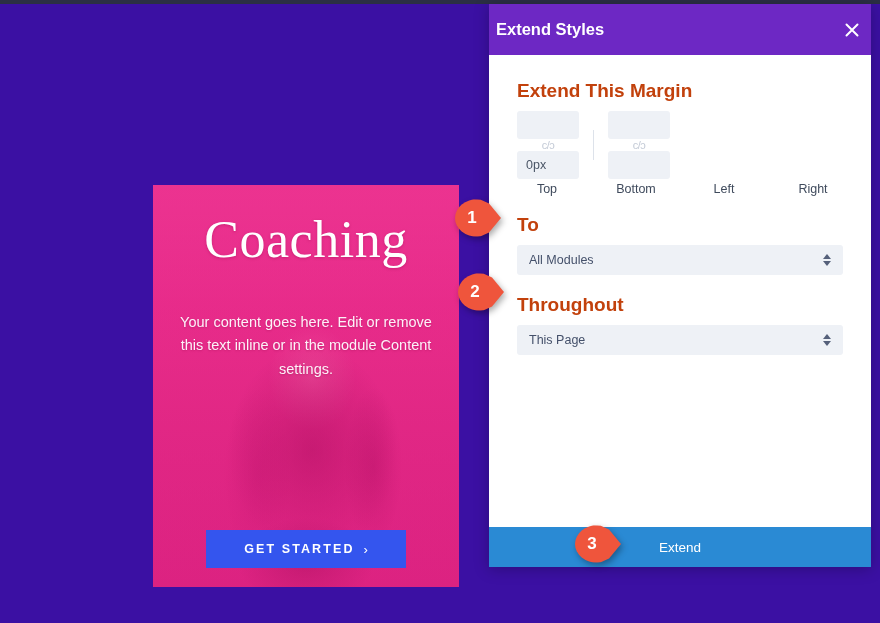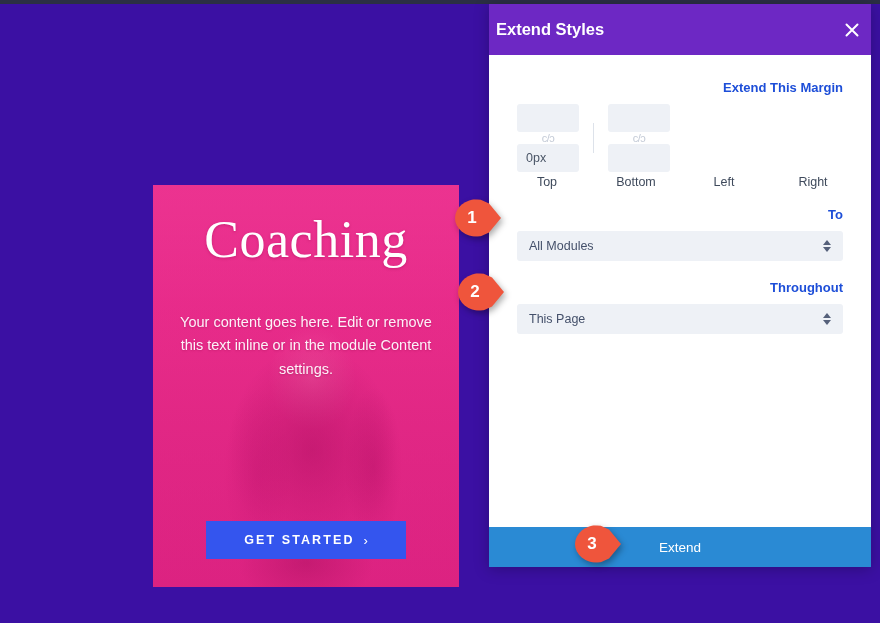--- a/index.html
+++ b/index.html
@@ -45,21 +45,21 @@
     font-family:"Liberation Serif", serif;
     font-size:52px; color:#ffffff; letter-spacing:.5px;
     text-shadow:0 1px 3px rgba(140,0,70,.35);
   }
   #card-body{
     margin-top:42px; width:252px; text-align:center;
     font-size:14.5px; line-height:1.62; color:#fdf2f8;
     text-shadow:0 1px 2px rgba(140,0,70,.30);
   }
   #card-cta{
-    position:absolute; left:50%; transform:translateX(-50%); top:336px;
+    position:absolute; left:50%; transform:translateX(-50%); top:345px;
     width:200px; height:38px; background:#3455ee;
     display:flex; align-items:center; justify-content:center; gap:9px;
     color:#ffffff; font-size:12.5px; font-weight:bold; letter-spacing:2.1px;
     cursor:pointer;
   }
   #card-cta .chev{ font-size:13px; font-weight:normal; letter-spacing:0; }
 
   
   #panel{
     position:absolute; left:489px; top:4px; width:382px; height:563px;
@@ -76,21 +76,21 @@
   }
   #panel-close{
     width:24px; height:24px; display:flex; align-items:center; justify-content:center;
     cursor:pointer;
   }
   #panel-close svg{ display:block; }
 
   #panel-body{ flex:1; padding:25px 28px 0 28px; overflow:hidden; }
 
   .field-label{
-    font-size:13px; font-weight:bold; color:#1d4ed8; margin-bottom:9px;text-align:right;
+    font-size:19px; font-weight:bold; color:#c2410c; margin-bottom:9px;
   }
 
   
   #margin-row{
     display:flex; align-items:center; margin-bottom:3px;
   }
   .mg-group{ display:flex; align-items:center;flex-direction:column; }
   .mg-input{
     width:62px; height:28px; background:#eef1f6; border:none; border-radius:3px;
     font-family:"Liberation Sans", sans-serif; font-size:12.5px; color:#4a5566;

